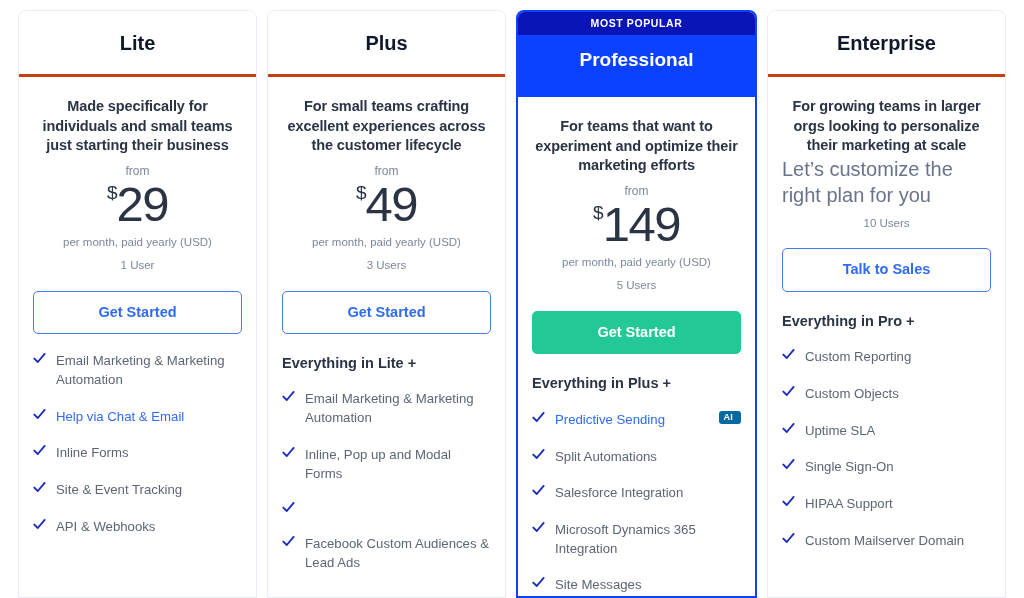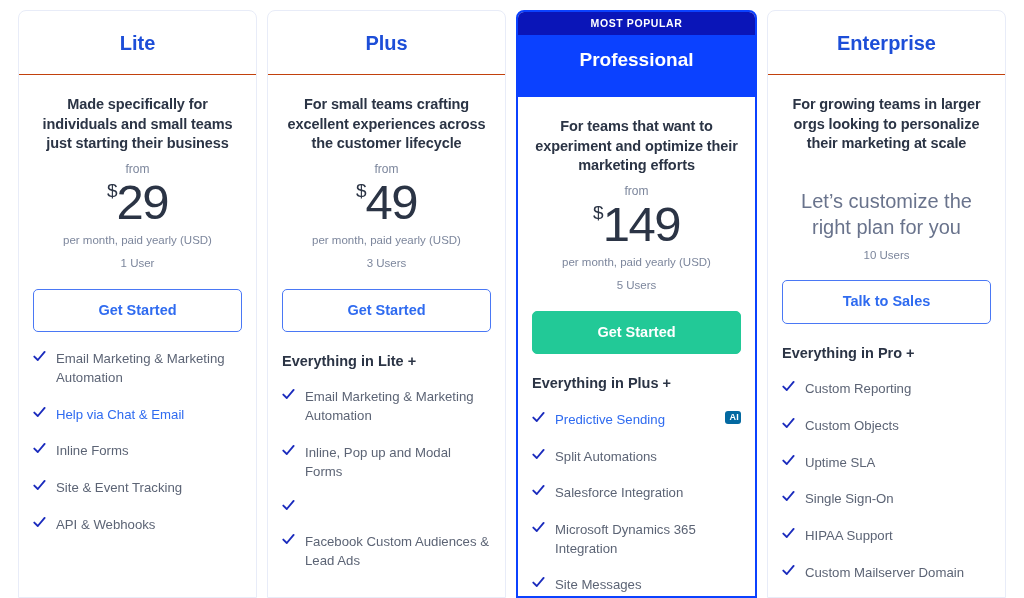--- a/index.html
+++ b/index.html
@@ -51,23 +51,23 @@
     text-align: center;
     padding: 6px 0 5px 0;
     line-height: 1.1;
   }
 
   
   .card-title {
     text-align: center;
     font-size: 20px;
     font-weight: bold;
-    color: #1d4ed8;
+    color: #0f172a;
     padding: 20px 10px 19px 10px;
-    border-bottom: 1px solid #c2410c;
+    border-bottom: 3px solid #c2410c;
     line-height: 1.2;
   }
   .plan-card.featured .card-title {
     background: #0b41ff;
     color: #ffffff;
     border-bottom: none;
     padding: 14px 10px 26px 10px;
     font-size: 19px;
   }
 
@@ -128,26 +128,24 @@
   .seats {
     text-align: center;
     font-size: 11.5px;
     color: #7c869c;
     margin-top: 9px;
     line-height: 1.2;
   }
 
   
   .custom-price {
-    text-align: center;
     font-size: 20px;
     color: #6b7governed;
     color: #69738c;
     line-height: 1.3;
-    margin-top: 34px;
     font-weight: normal;
   }
 
   
   .cta-wrap { padding: 18px 0 0 0; }
 
   .cta-button {
     display: block;
     width: 100%;
     text-align: center;
@@ -206,21 +204,21 @@
   .feature-text { flex: 1 1 auto; }
   .feature-text.link { color: #2f6bf0; cursor: pointer; }
 
   .ai-badge {
     display: inline-block;
     background: #0369a1;
     color: #ffffff;
     font-size: 9px;
     font-weight: bold;
     letter-spacing: 0.3px;
-    padding: 2px 2px 1px 4px;
+    padding: 2px 8px 1px 4px;
     border-radius: 3px;
     margin-left: 13px;
     vertical-align: 1px;
     line-height: 1.1;
   }
 
   .spacer-noheading { height: 0; }
 </style>
 </head>
 <body>

